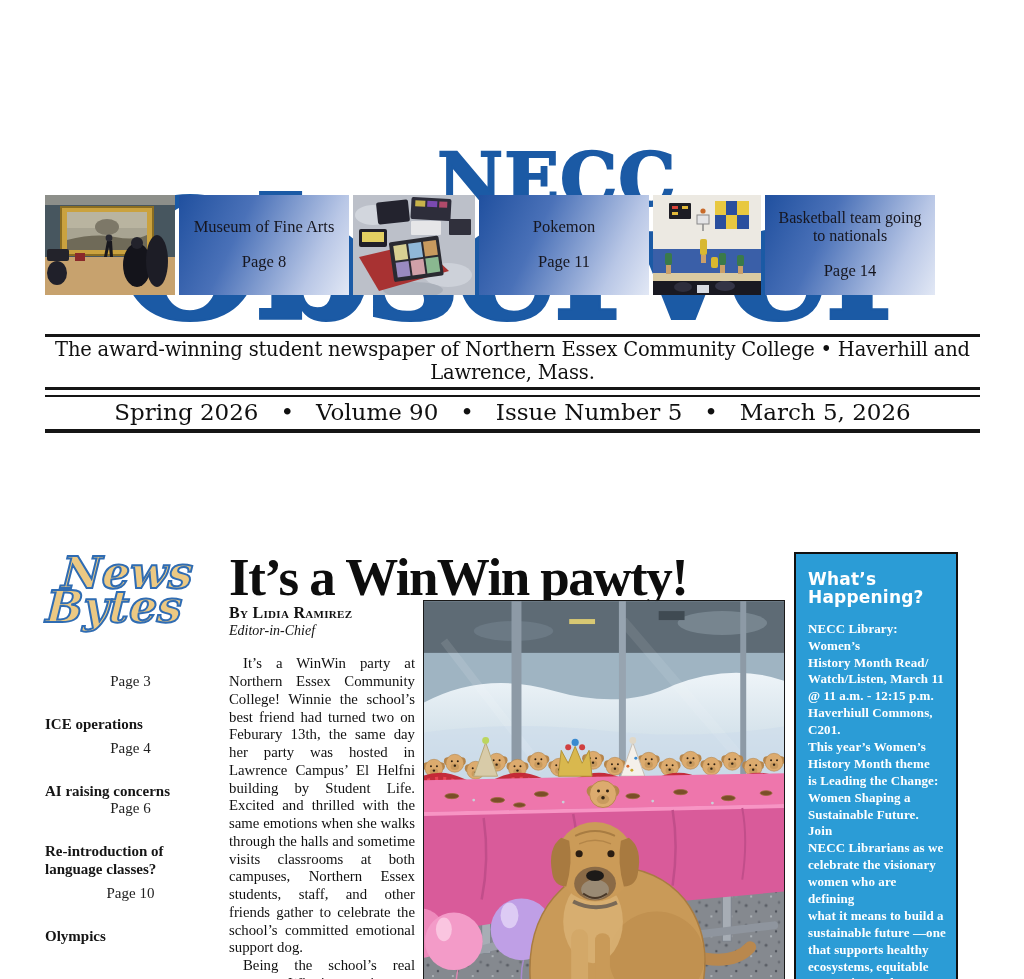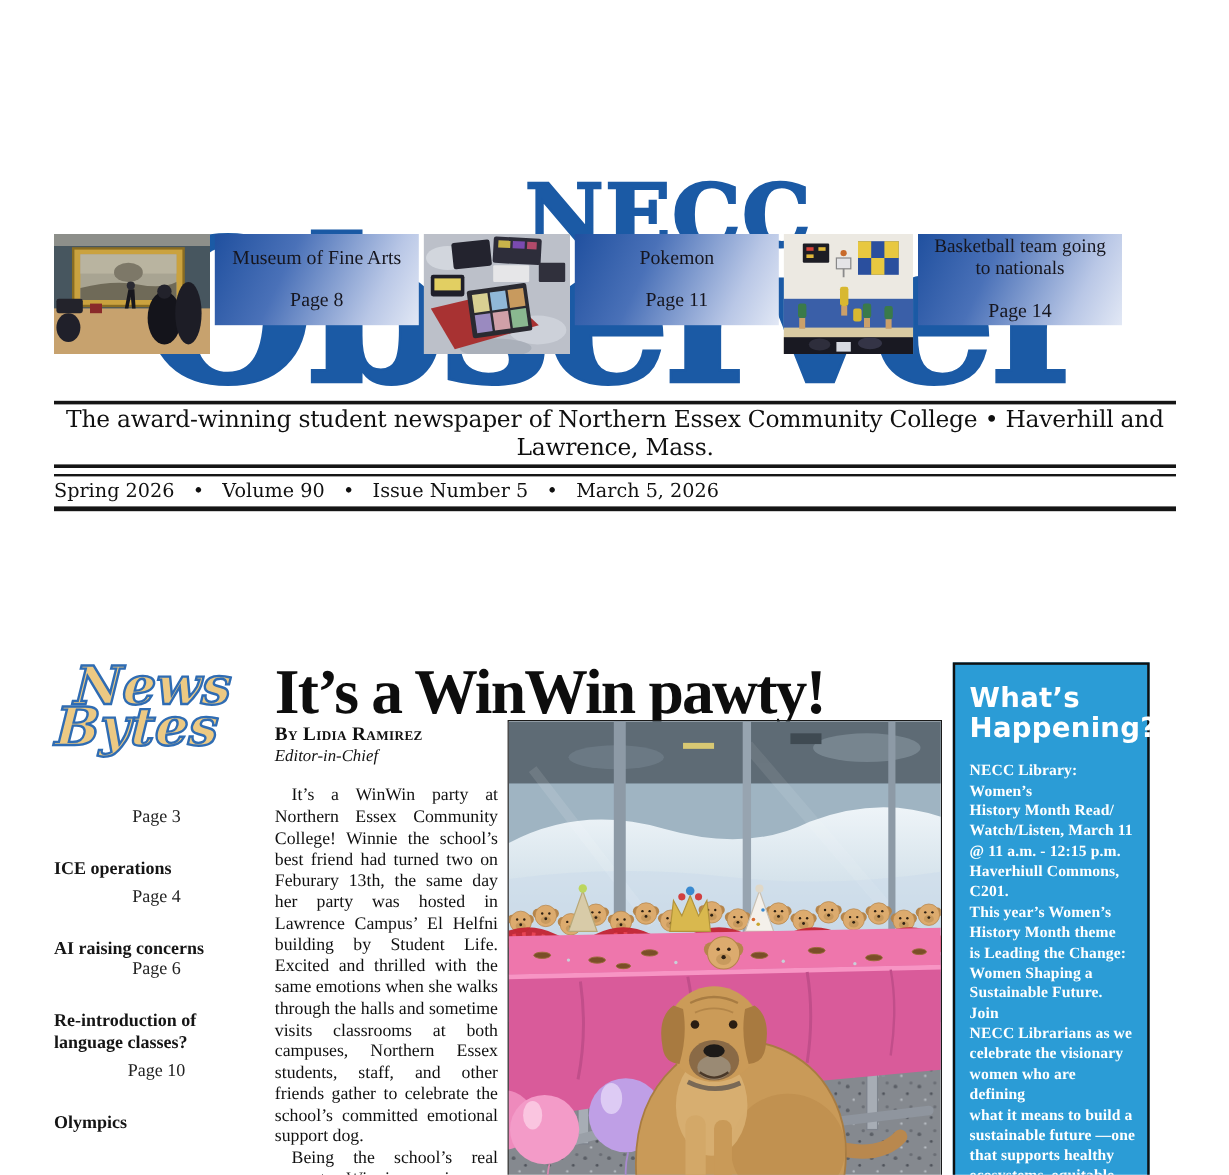--- a/index.html
+++ b/index.html
@@ -10,21 +10,21 @@
   }
   .page { width:1024px; height:979px; position:relative; }
 
   
   .teaser-strip {
     position:absolute; left:45px; top:45px; width:890px; height:100px;
     display:flex; gap:4px;
   }
   .teaser-photo { height:100px; flex:none; display:block; }
   .teaser-box {
-    flex:none; height:76px;
+    flex:none; height:100px;
     background:linear-gradient(115deg,#20509f 0%,#4a71b8 35%,#b9c7e6 78%,#e2e8f5 100%);
     display:flex; flex-direction:column; align-items:center; justify-content:center;
     gap:16px; text-align:center; padding:6px 8px;
   }
   .teaser-title { font-size:16.5px; color:#16161f; line-height:1.1; }
   .teaser-page  { font-size:16.5px; color:#16161f; }
   .tb1 { width:170px; } .tb2 { width:170px; } .tb3 { width:170px; }
   .tb3 .teaser-title { font-size:16px; }
 
   
@@ -41,21 +41,21 @@
   
   .rules { margin:6px 44px 18px 45px; }
   .rule { background:#151515; }
   .r1 { height:3px; } .r2 { height:3px; margin-top:1px; }
   .r3 { height:2px; margin-top:5px; } .r4 { height:4px; }
   .tagline {
     font-family:"DejaVu Serif", serif; font-size:19.5px; text-align:center;
     padding:1px 0 2px 0; color:#101010; letter-spacing:-0.2px;
   }
   .dateline {
-    font-family:"DejaVu Serif", serif; font-size:16px; 
+    font-family:"DejaVu Serif", serif; font-size:23px; text-align:center;
     padding:2px 0 4px 0; color:#101010; white-space:pre-wrap;
   }
 
   
   .main {
     position:absolute; left:45px; top:402px; width:910px;
     display:grid; grid-template-columns:177px 558px 164px; column-gap:7px;
   }
 
   
@@ -86,21 +86,21 @@
 
   .photo-col { width:364px; flex:none; margin-top:-4px; }
   .photo-frame { border:1px solid #1a1a1a; display:block; }
 
   
   .hap-box {
     background:#2b9cd6; border:2px solid #101010; padding:16px 10px 12px 12px;
     min-height:532px; color:#fff;
   }
   .hap-title {
-    font-family:"DejaVu Sans", sans-serif; font-weight:bold; font-size:23px;
+    font-family:"DejaVu Sans", sans-serif; font-weight:bold; font-size:17px;
     line-height:1.08; white-space:pre-line; letter-spacing:0.2px;
   }
   .hap-body {
     margin-top:14px; font-family:"Liberation Serif", serif; font-weight:bold;
     font-size:13px; line-height:1.3; white-space:pre-line; letter-spacing:0.1px;
   }
 </style>
 </head>
 <body>
 

